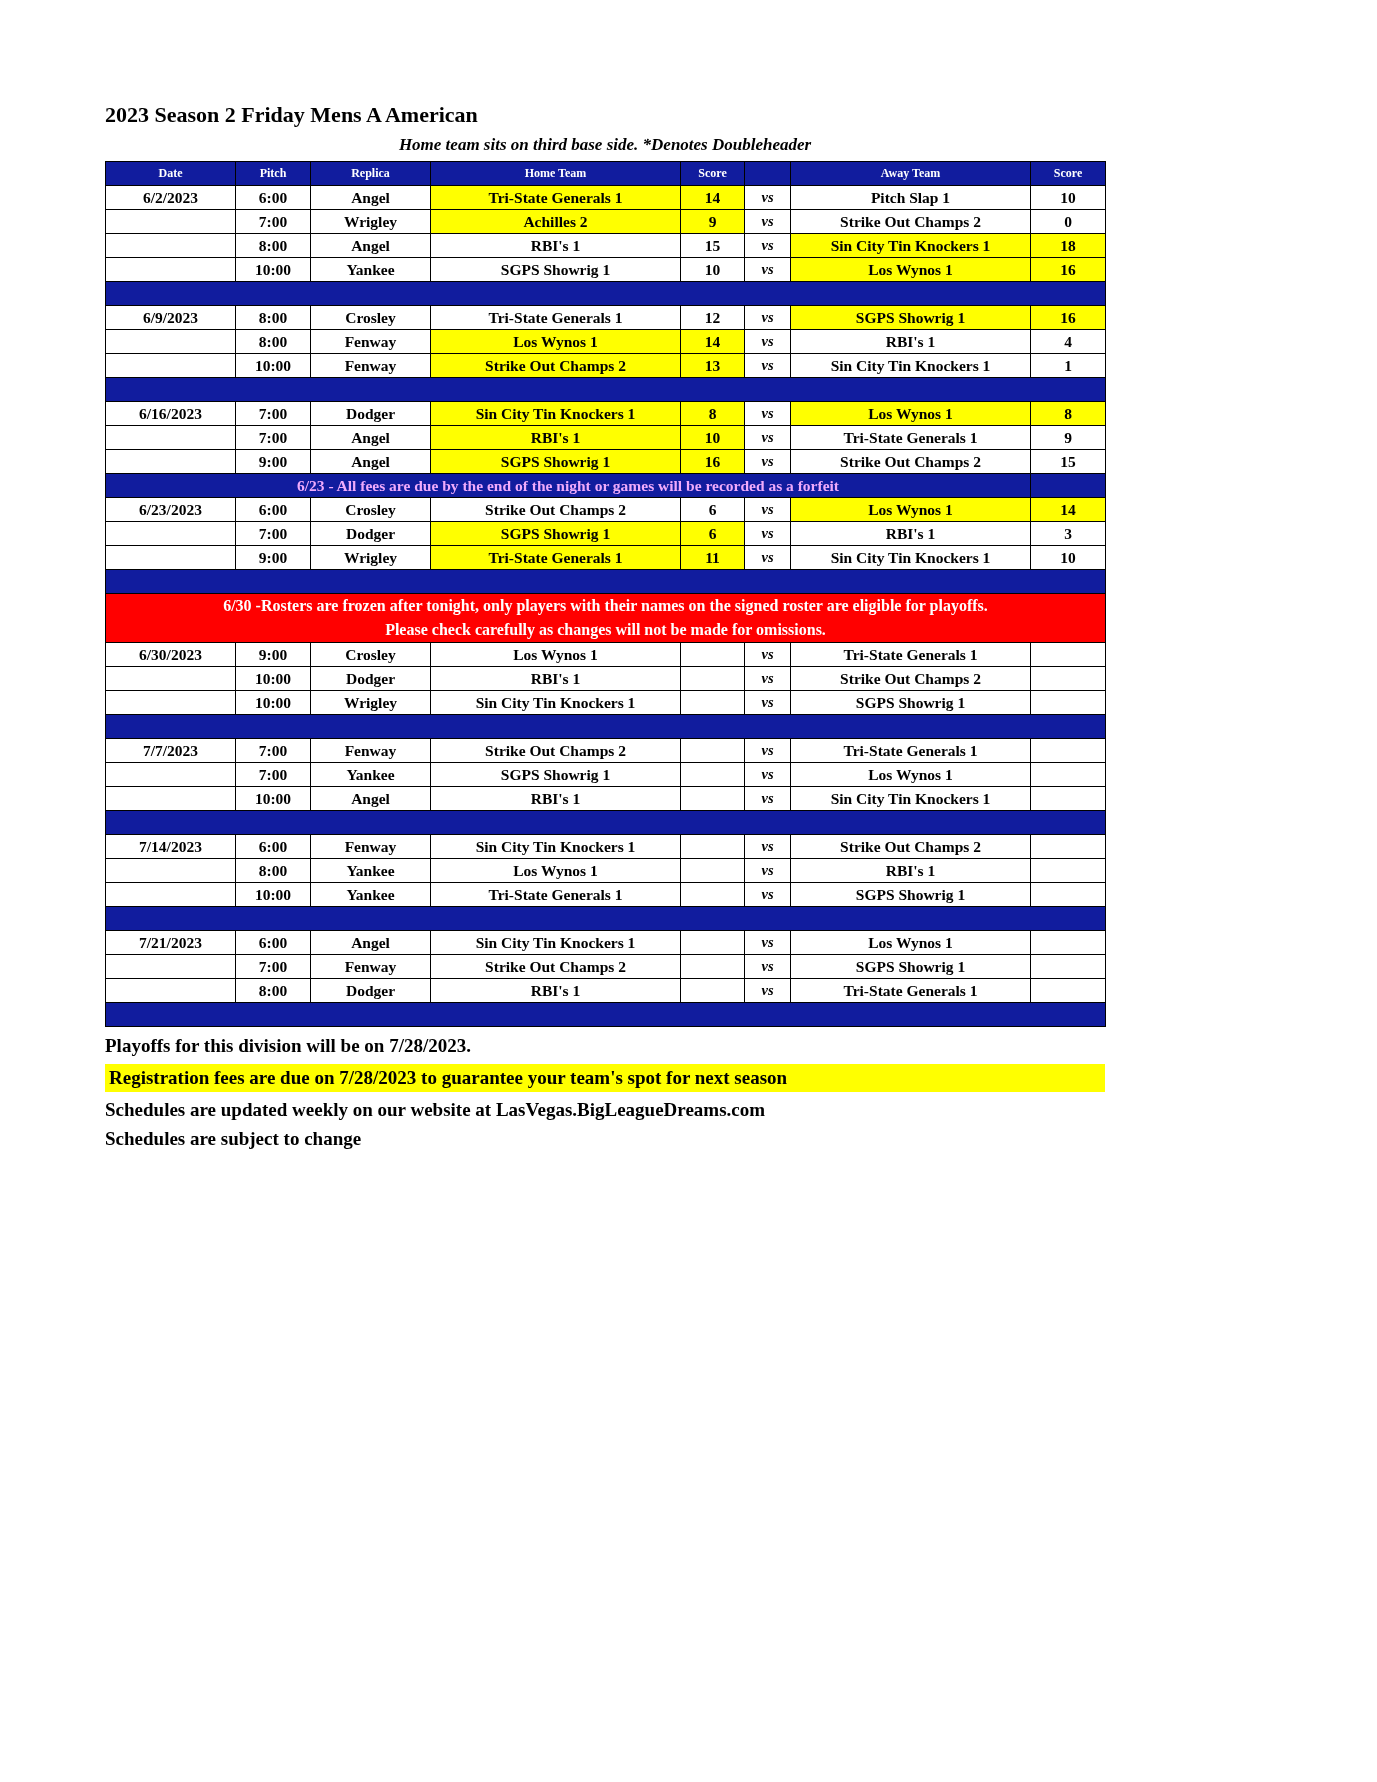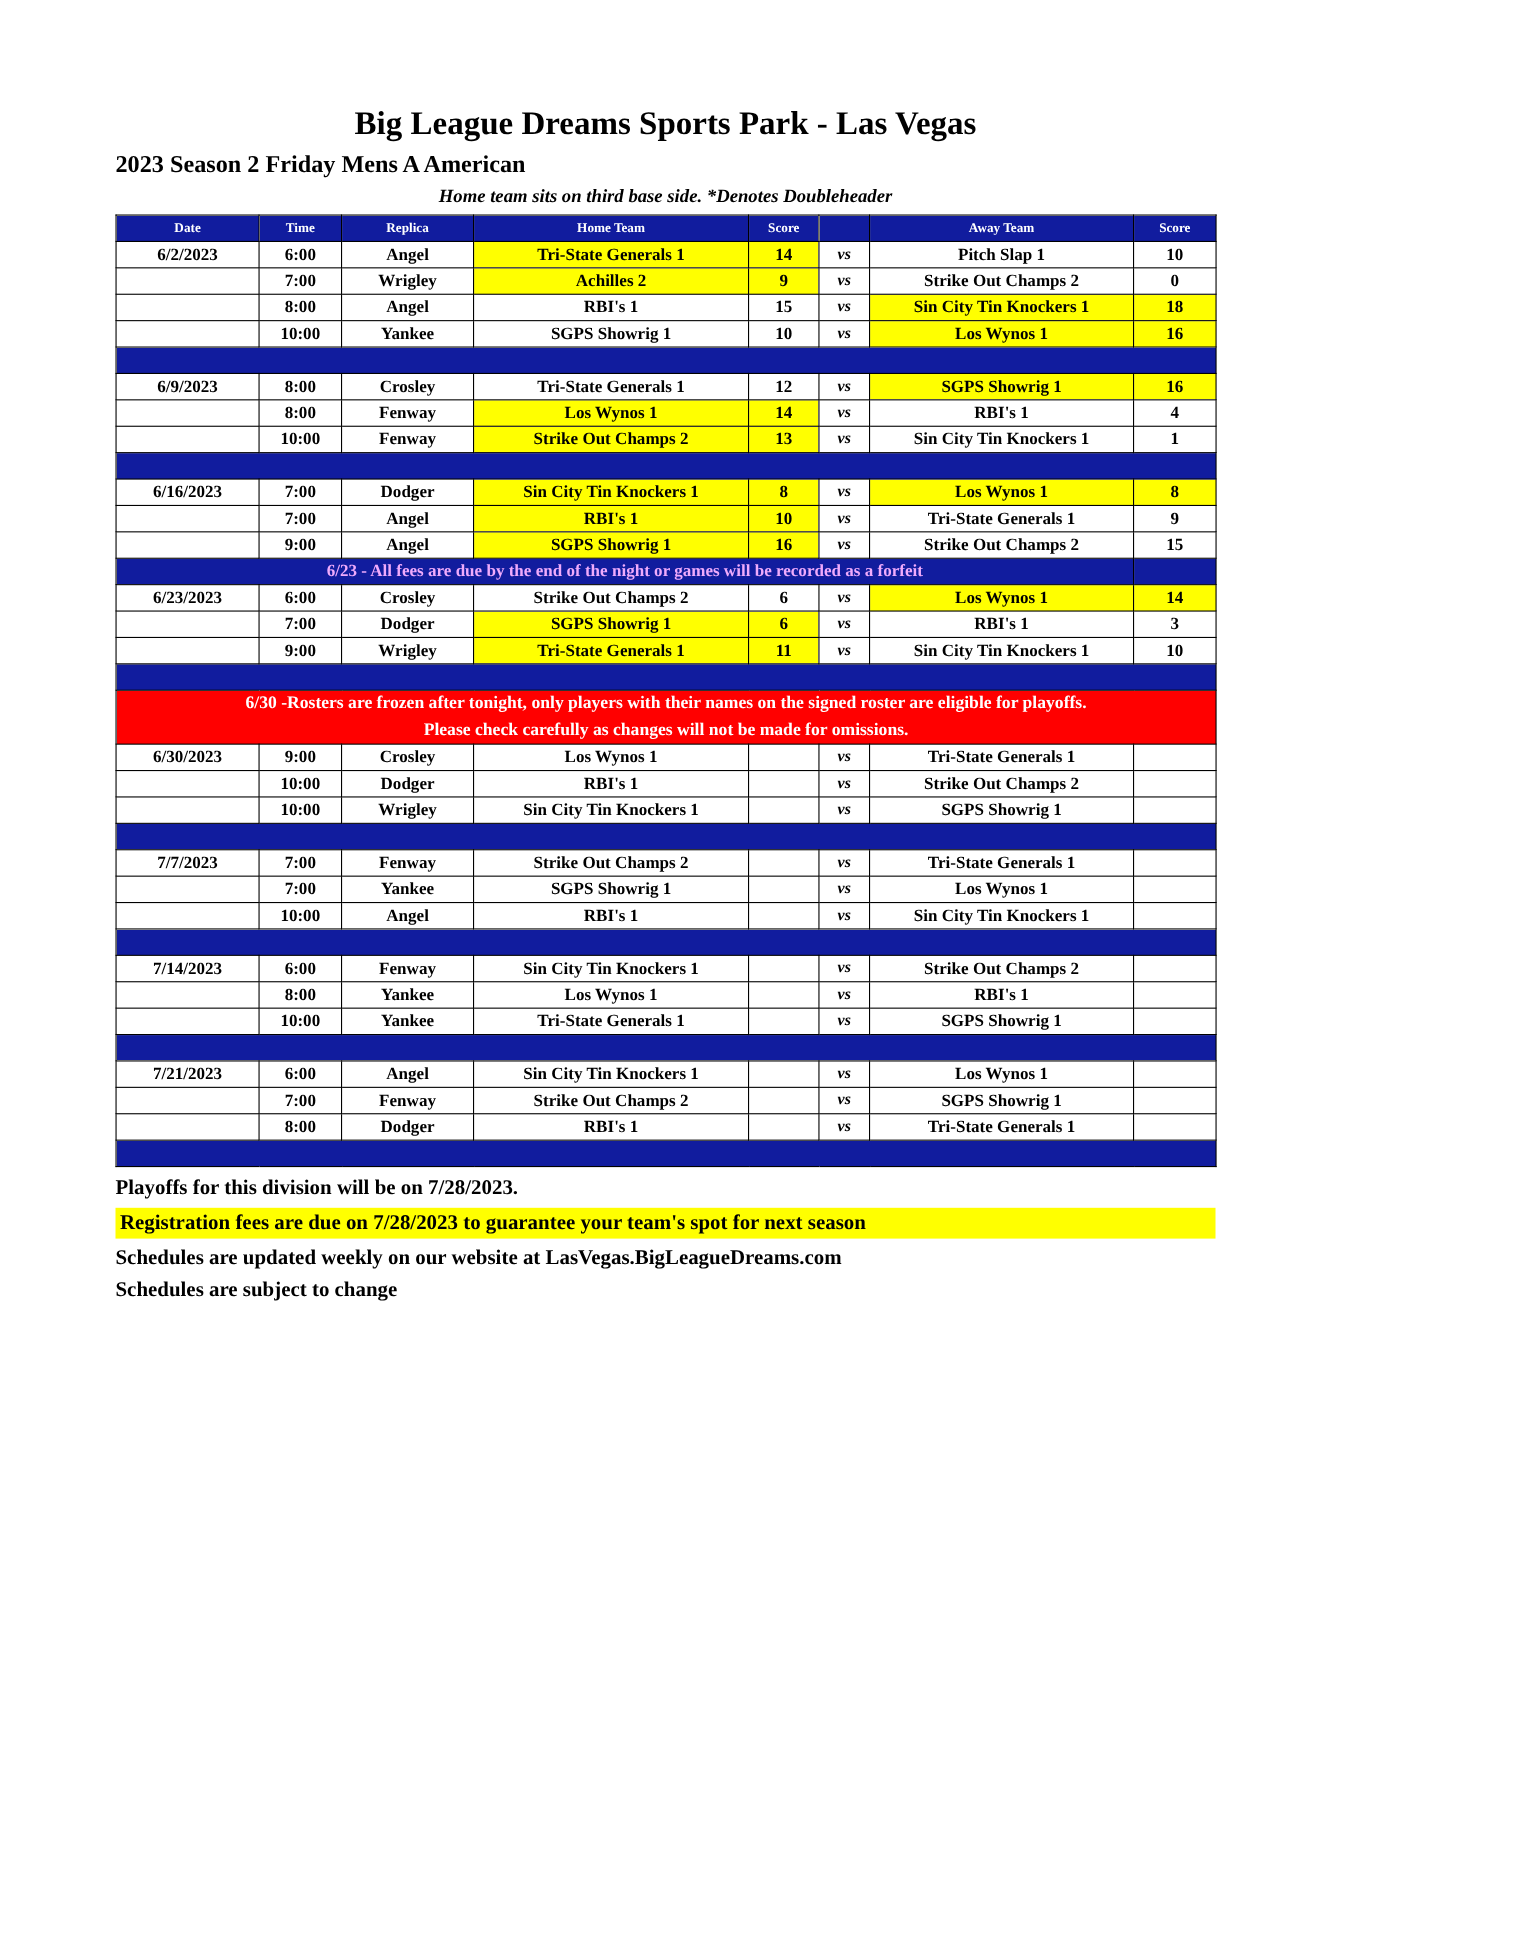--- a/index.html
+++ b/index.html
@@ -105,39 +105,38 @@
     background:var(--yellow);
     padding:3px 4px;
     margin-left:0;
   }
 </style>
 </head>
 <body>
 
 <div class="content">
 
-  <h1 class="page-title">Big League Dreams Sports Park - Las Vegas</h1>
   <h2 class="page-subtitle">2023 Season 2 Friday Mens A American</h2>
   <div class="page-note">Home team sits on third base side.  *Denotes Doubleheader</div>
 
   <table class="schedule">
     <colgroup>
       <col class="w0">
         <col class="w1">
         <col class="w2">
         <col class="w3">
       <col class="w4">
         <col class="w5">
         <col class="w6">
         <col class="w7">
     </colgroup>
     <thead id="thead">
         <tr>
           <th>Date</th>
-          <th>Time</th>
+          <th>Pitch</th>
           <th>Replica</th>
           <th>Home Team</th>
           <th>Score</th>
           <th></th>
           <th>Away Team</th>
           <th>Score</th>
         </tr>
       </thead>
     <tbody id="tbody">
         <tr>

